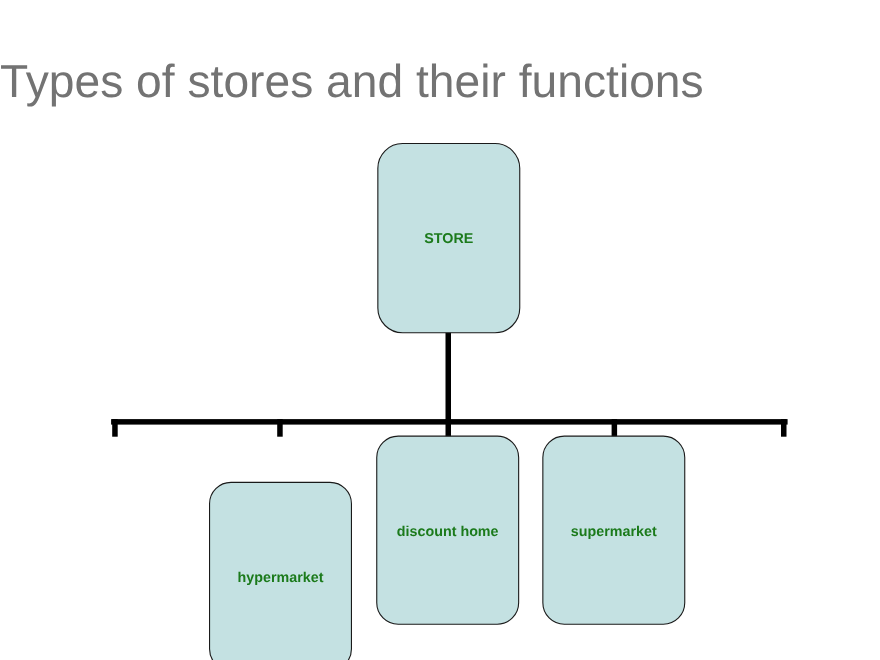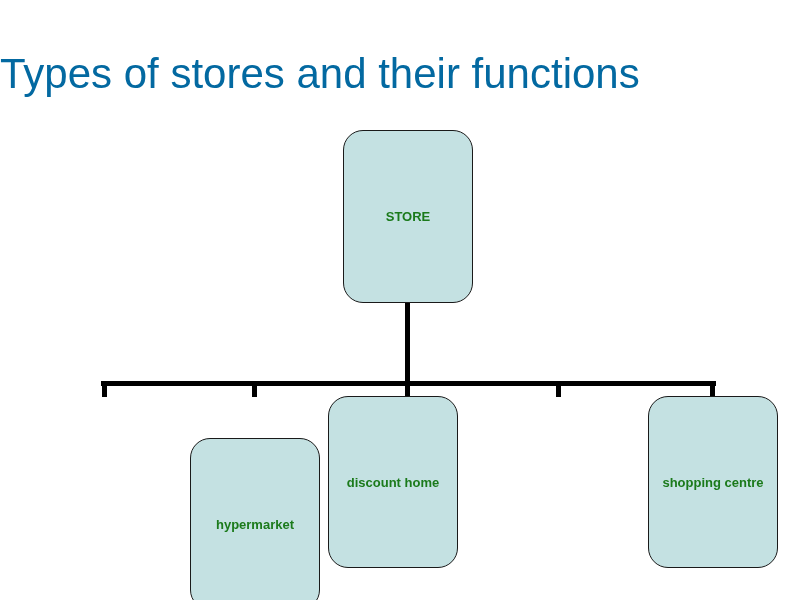--- a/index.html
+++ b/index.html
@@ -17,21 +17,21 @@
   }
   .slide-title {
     position: absolute;
     top: 50px;
     left: 0;
     width: 636px;
     text-align: center;
     font-size: 42px;
     font-weight: 400;
     letter-spacing: 0px;
-    color: #0369a1;
+    color: #737373;
     white-space: nowrap;
   }
   .node {
     position: absolute;
     background: #c4e1e2;
     border: 1px solid #1a1a1a;
     border-radius: 20px;
     display: flex;
     align-items: center;
     justify-content: center;
@@ -42,29 +42,30 @@
     font-size: 13px;
     font-weight: 700;
     color: #1b7a1b;
     white-space: nowrap;
   }
   .node-root {
     left: 343px;
     top: 130px;
     width: 130px;
     height: 173px;
+    border-radius: 23px;
   }
   .node-child {
     top: 396px;
     width: 130px;
     height: 172px;
   }
   .node-child.c0 { left: 39px;  }
   .node-child.c1 { left: 190px; margin-top: 42px; }
-  .node-child.c2 { left: 328px; text-align: center; }
+  .node-child.c2 { left: 342px; text-align: center; }
   .node-child.c3 { left: 493px; }
   .node-child.c4 { left: 648px; }
   .connector {
     position: absolute;
     background: #000000;
   }
   .conn-root-drop { left: 405px; top: 302px; width: 5px; height: 81px; }
   .conn-hbar      { left: 101px; top: 381px; width: 615px; height: 5px; }
   .conn-stub      { top: 381px; width: 5px; height: 16px; }
   .conn-stub.s0 { left: 102px; }
@@ -91,17 +92,17 @@
   <div class="node node-root">
     <span class="label">STORE</span>
   </div>
 
   <div class="node node-child c1">
     <span class="label">hypermarket</span>
   </div>
   <div class="node node-child c2">
     <span class="label">discount home</span>
   </div>
-  <div class="node node-child c4">
-    <span class="label">shopping centre</span>
+  <div class="node node-child c3">
+    <span class="label">supermarket</span>
   </div>
 
 </div>
 
 </body></html>

